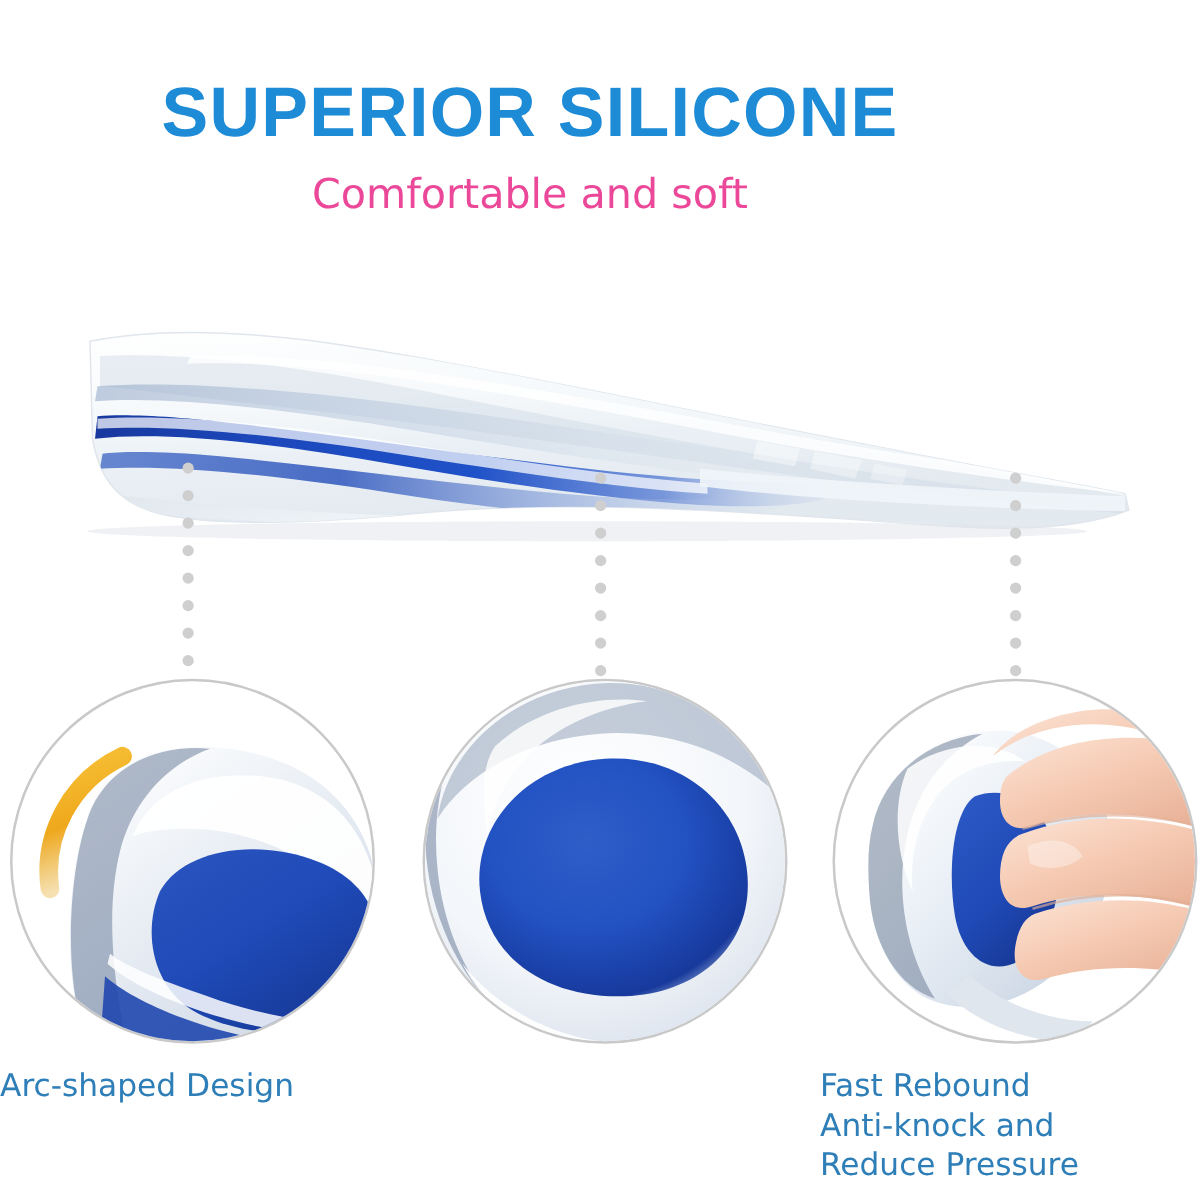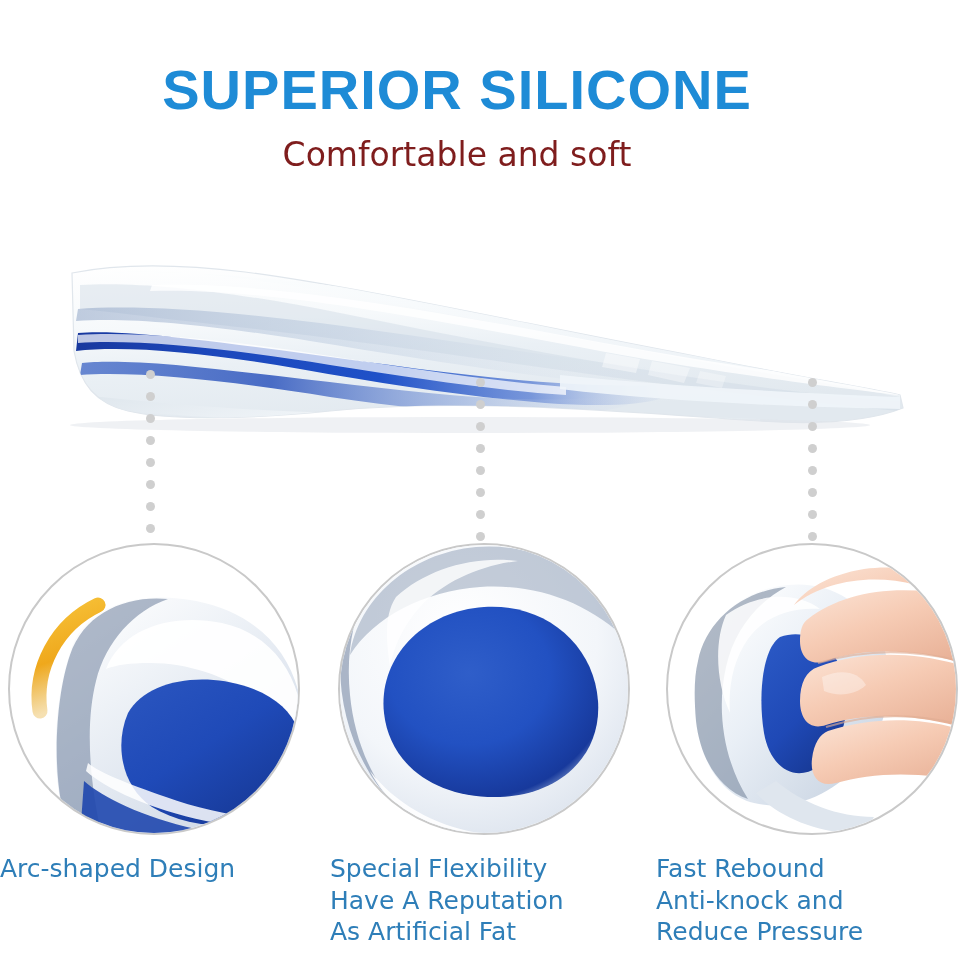--- a/index.html
+++ b/index.html
@@ -6,21 +6,21 @@
   body{
     width:960px;height:960px;
     background:#ffffff;
     font-family:"Liberation Sans", sans-serif;
     overflow:hidden;
     position:relative;
   }
   #page{position:relative;width:960px;height:960px;background:#fff;overflow:hidden;}
 
   
-  .header{position:absolute;left:0;top:0;width:848px;text-align:center;padding-left:33px;}
+  .header{position:absolute;left:0;top:0;width:848px;text-align:center;}
   .title{
     font-size:56px;
     letter-spacing:1px;
     font-weight:700;
     line-height:1;
     margin-top:62px;
     font-family:"Liberation Sans", sans-serif;
   }
   .subtitle{
     font-size:33px;
@@ -67,21 +67,21 @@
   }
   .caption .cl{display:block;}
 </style>
 </head>
 <body style="background: rgb(255, 255, 255);">
 
 <div id="page">
 
   <div class="header">
     <div class="title" style="color: rgb(30, 139, 214);">SUPERIOR SILICONE</div>
-    <div class="subtitle" style="color: #7f1d1d;">Comfortable and soft</div>
+    <div class="subtitle" style="color: #ec4899;">Comfortable and soft</div>
   </div>
 
   <div class="hero">
     <svg width="960" height="230" viewBox="0 0 960 230">
       <defs>
         <linearGradient id="bodyG" x1="0" y1="0" x2="0.35" y2="1">
           <stop offset="0%" stop-color="#ffffff"></stop>
           <stop offset="38%" stop-color="#f6f9fb"></stop>
           <stop offset="62%" stop-color="#eaf0f5"></stop>
           <stop offset="100%" stop-color="#e2e9ef"></stop>
@@ -326,25 +326,20 @@
 
         <path d="M108,236 C134,258 170,272 206,272 L196,288 C152,290 110,272 88,248 Z" fill="#dfe6ee"></path>
       </svg>
     </div>
   </div>
 
   <div class="caption" style="left: 0px; top: 853px; width: 310px; color: rgb(46, 126, 184);">
     <span class="cl">Arc-shaped Design</span>
   </div>
 
-  <div class="caption" style="left: 330px; top: 853px; width: 310px; color: rgb(46, 126, 184);">
-    <span class="cl">Special Flexibility</span>
-    <span class="cl">Have A Reputation</span>
-    <span class="cl">As Artificial Fat</span>
-  </div>
 
   <div class="caption" style="left: 656px; top: 853px; width: 310px; color: rgb(46, 126, 184);">
     <span class="cl">Fast Rebound</span>
     <span class="cl">Anti-knock and</span>
     <span class="cl">Reduce Pressure</span>
   </div>
 
 </div>
 
 </body></html>

